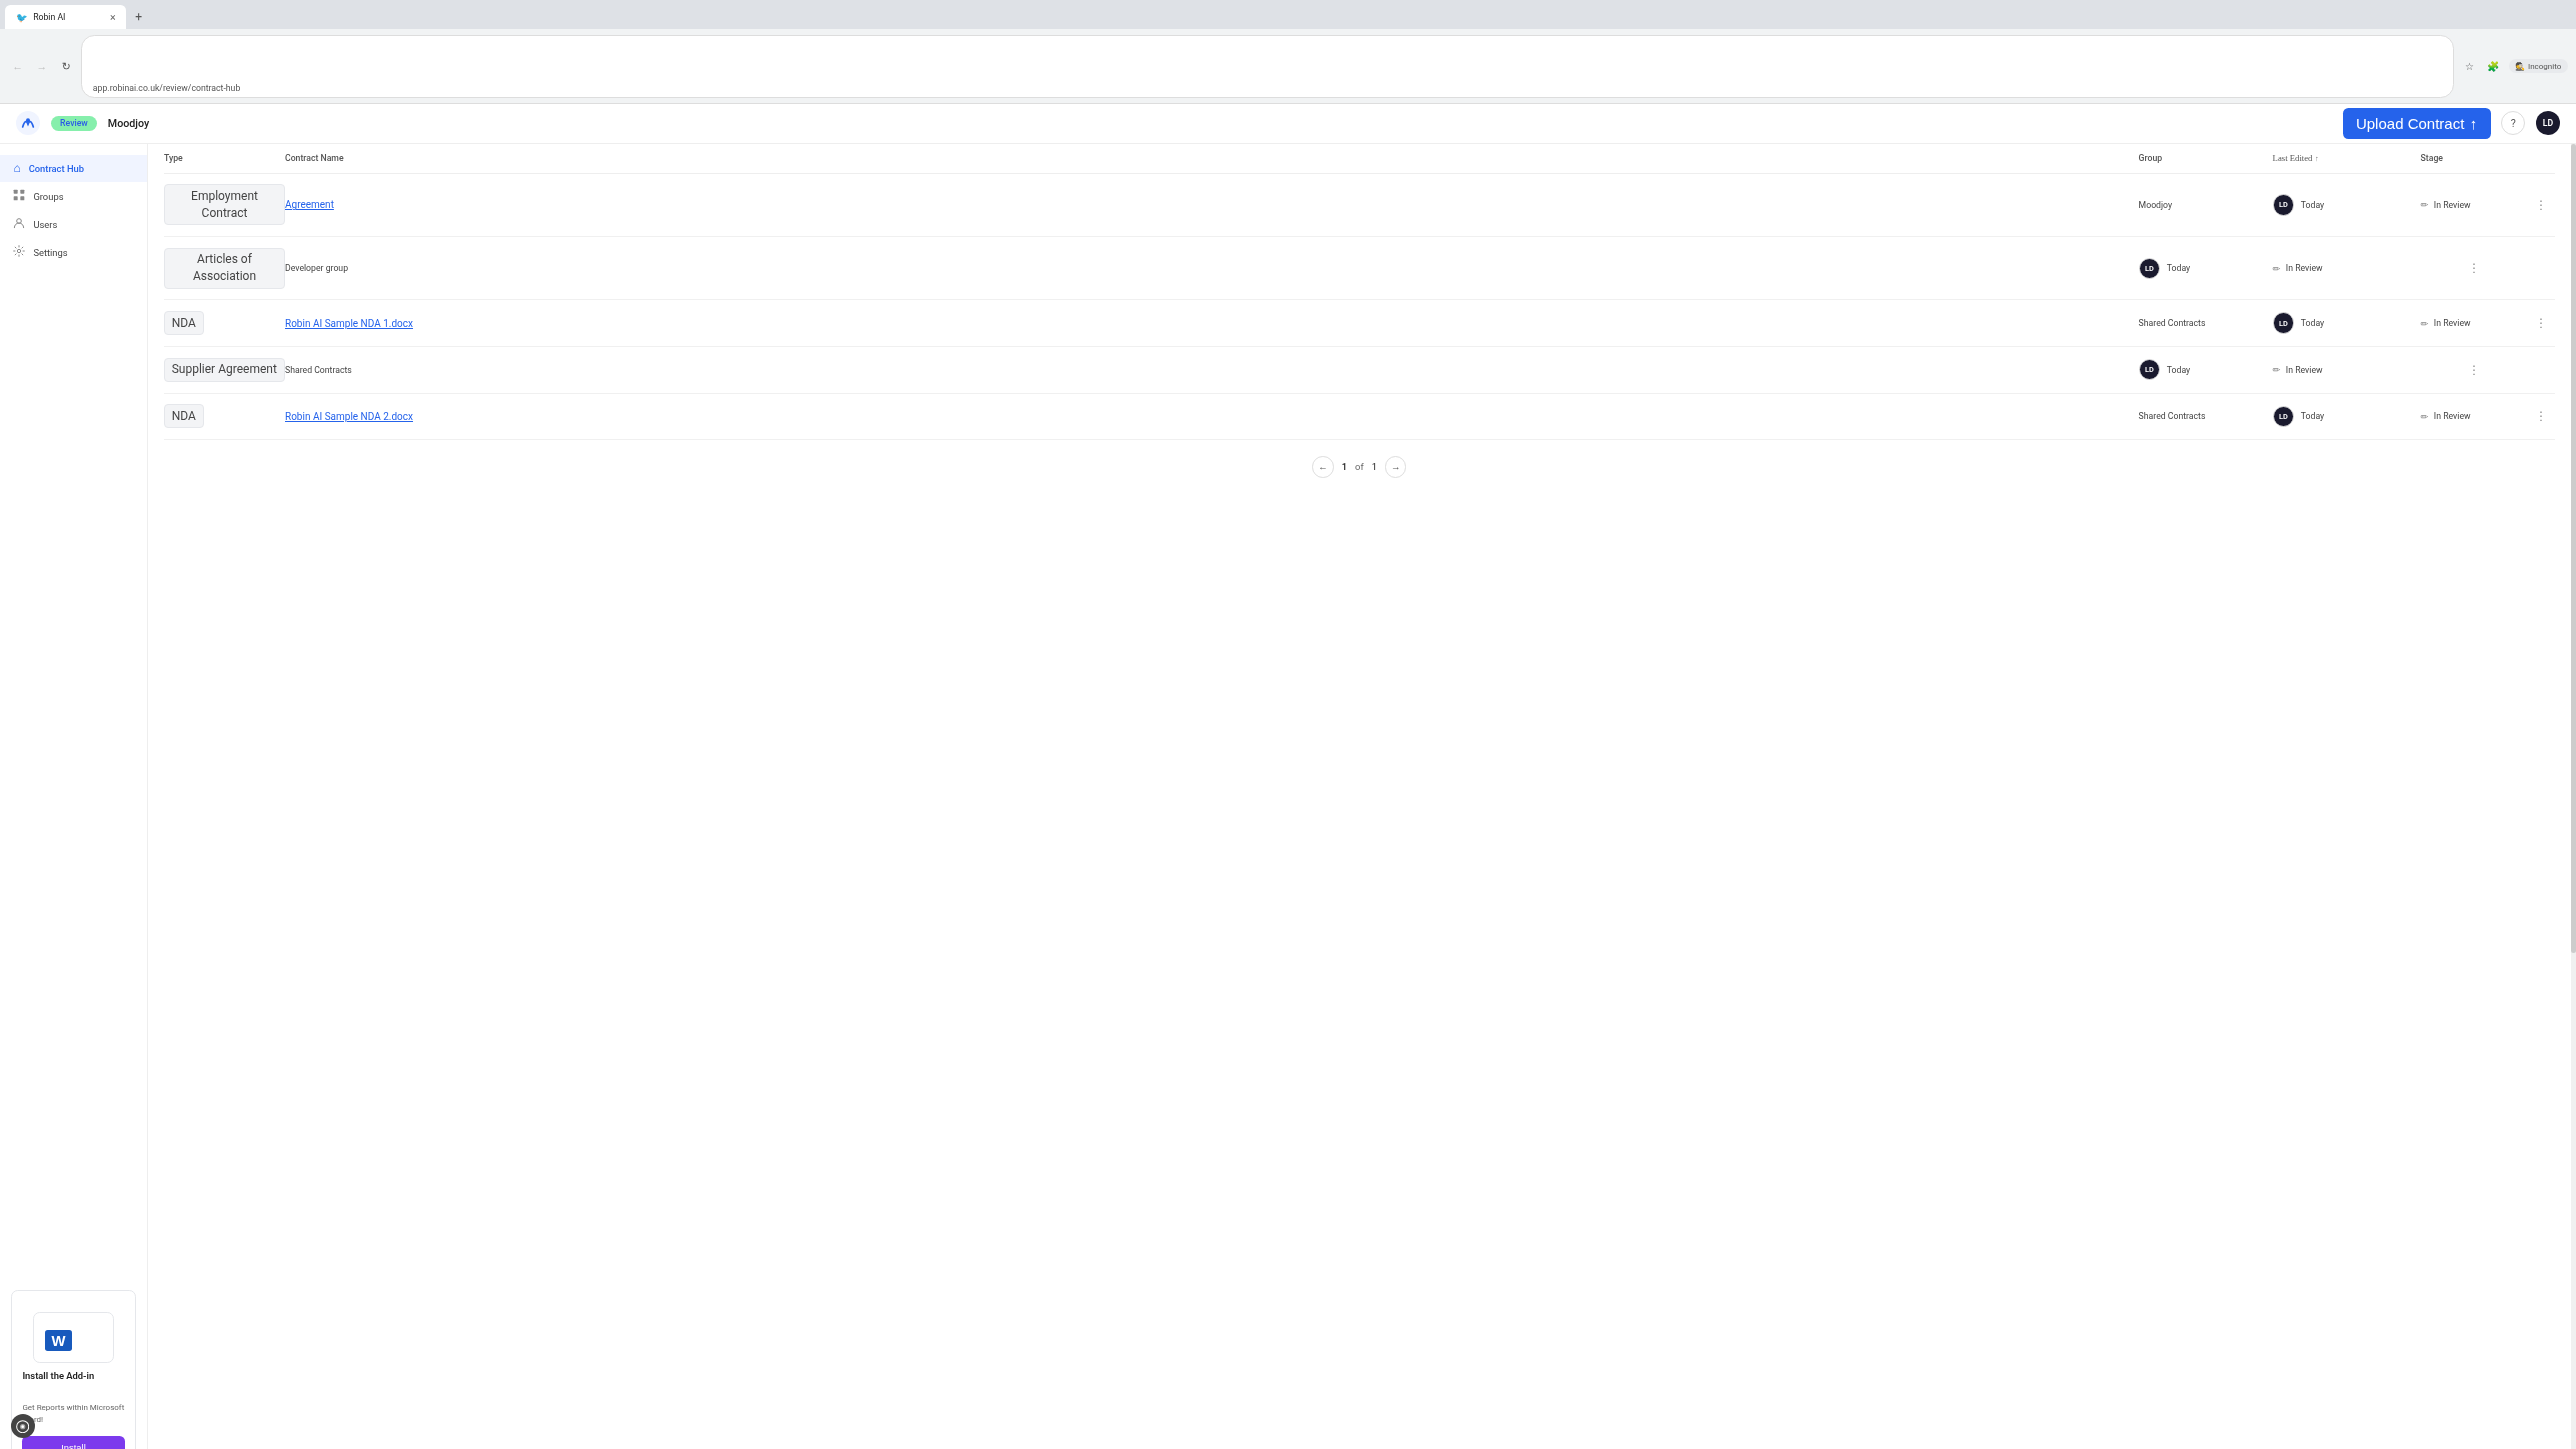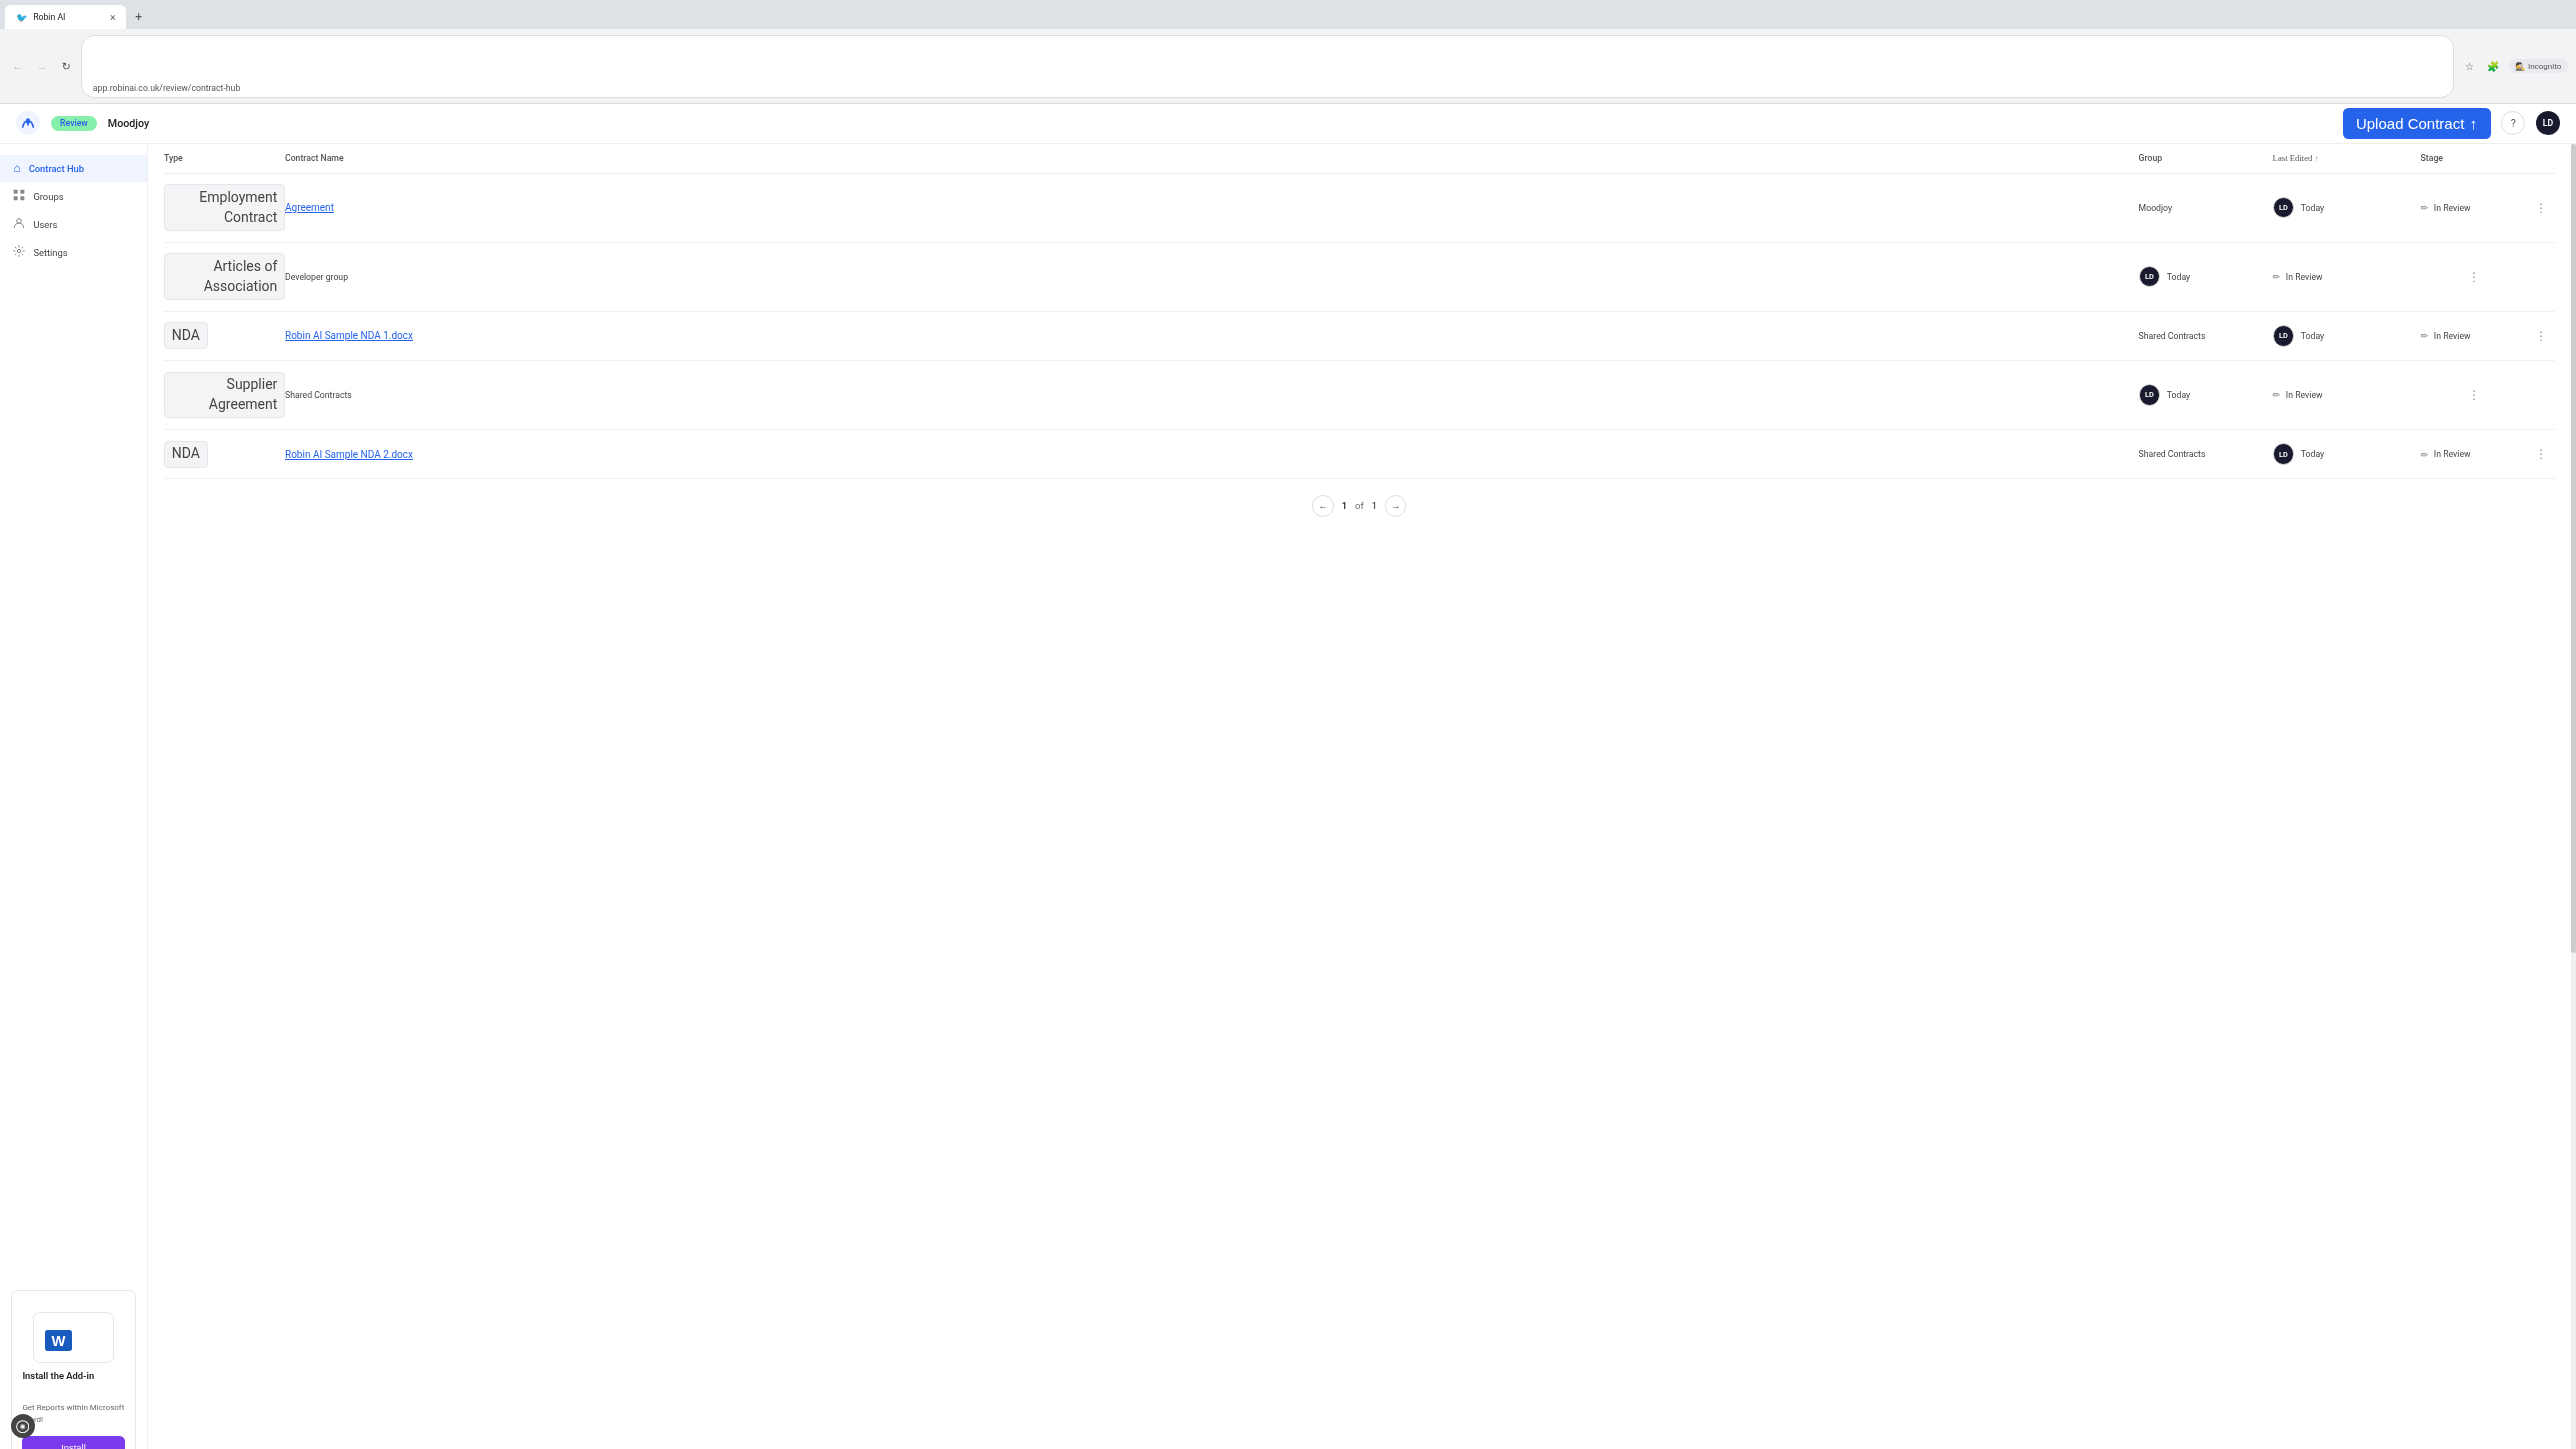--- a/index.html
+++ b/index.html
@@ -45,21 +45,21 @@
     .addin-title { font-size: 9.4px; font-weight: 600; color: #222; margin-bottom: 21px; }
     .addin-desc { font-size: 8px; color: #666; margin-bottom: 9.4px; line-height: 1.5; }
     .install-btn { background: #7c3aed; color: #fff; border: none; border-radius: 5.4px; padding: 6.7px 0; font-size: 9.4px; font-weight: 500; cursor: pointer; width: 100%; }
 
     
     .table-area { flex: 1; overflow-y: auto; padding: 0 16px; }
     .table-header { display: grid; grid-template-columns: 121px 1fr 134px 148px 107px 27px; align-items: center; padding: 9.4px 0; border-bottom: 1.3px solid #eee; color: #555; font-size: 8.7px; font-weight: 500; position: sticky; top: 0; background: #fff; z-index: 10; }
     .col-last-edited { display: flex; align-items: flex-end; gap: 2.7px; font-family: Liberation Serif, serif; }
     .sort-icon { font-size: 7.4px; color: #888; }
     .table-row { display: grid; grid-template-columns: 121px 1fr 134px 148px 107px 27px; align-items: center; padding: 10.7px 0; border-bottom: 0.7px solid #f0f0f0; }
-    .type-badge { display: inline-block; background: #f3f4f6; border: 0.7px solid #e5e7eb; border-radius: 4px; padding: 2.7px 6.7px; font-size: 14px; color: #444; text-align: right; line-height: 1.4; }
+    .type-badge { display: inline-block; background: #f3f4f6; border: 0.7px solid #e5e7eb; border-radius: 4px; padding: 2.7px 6.7px; font-size: 12px; color: #444; text-align: center; line-height: 1.4; }
     .contract-link { color: #2563eb; text-decoration: underline; font-size: 10px; cursor: pointer; }
     .group-cell { color: #444; font-size: 8.7px; }
     .editor-cell { display: flex; align-items: center; gap: 6.7px; }
     .editor-avatar { width: 21.5px; height: 21.5px; border-radius: 50%; border: 1.3px solid #e0e0e0; background: #1a1a2e; color: #fff; display: flex; align-items: center; justify-content: center; font-size: 7.4px; font-weight: 600; }
     .edit-date { color: #444; font-size: 8.7px; }
     .stage-cell { display: flex; align-items: center; gap: 5.4px; color: #444; font-size: 8.7px; }
     .stage-icon { color: #888; font-size: 9.4px; }
     .more-btn { color: #888; cursor: pointer; font-size: 12px; display: flex; align-items: center; justify-content: center; }
 
     

